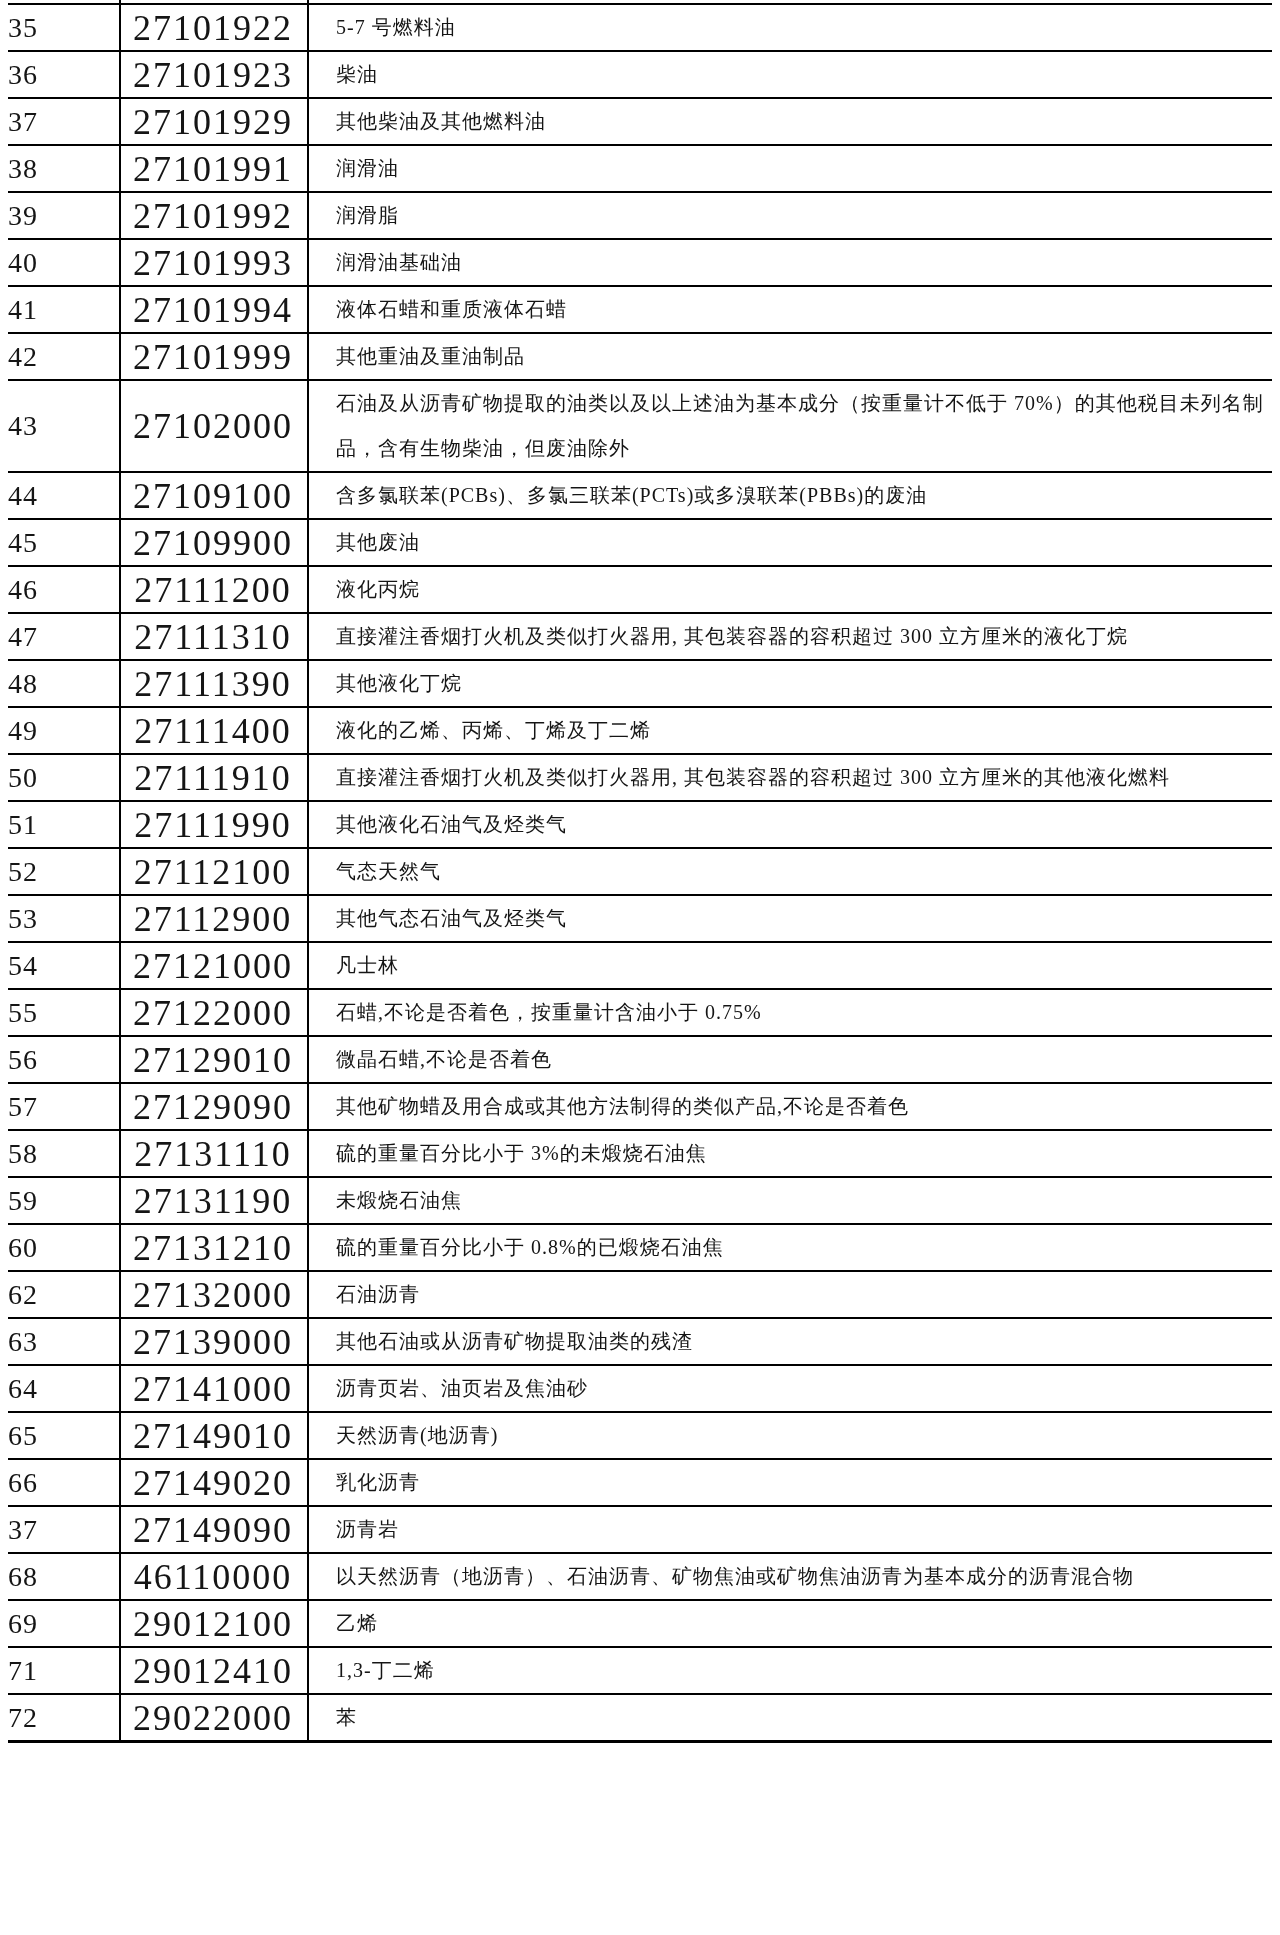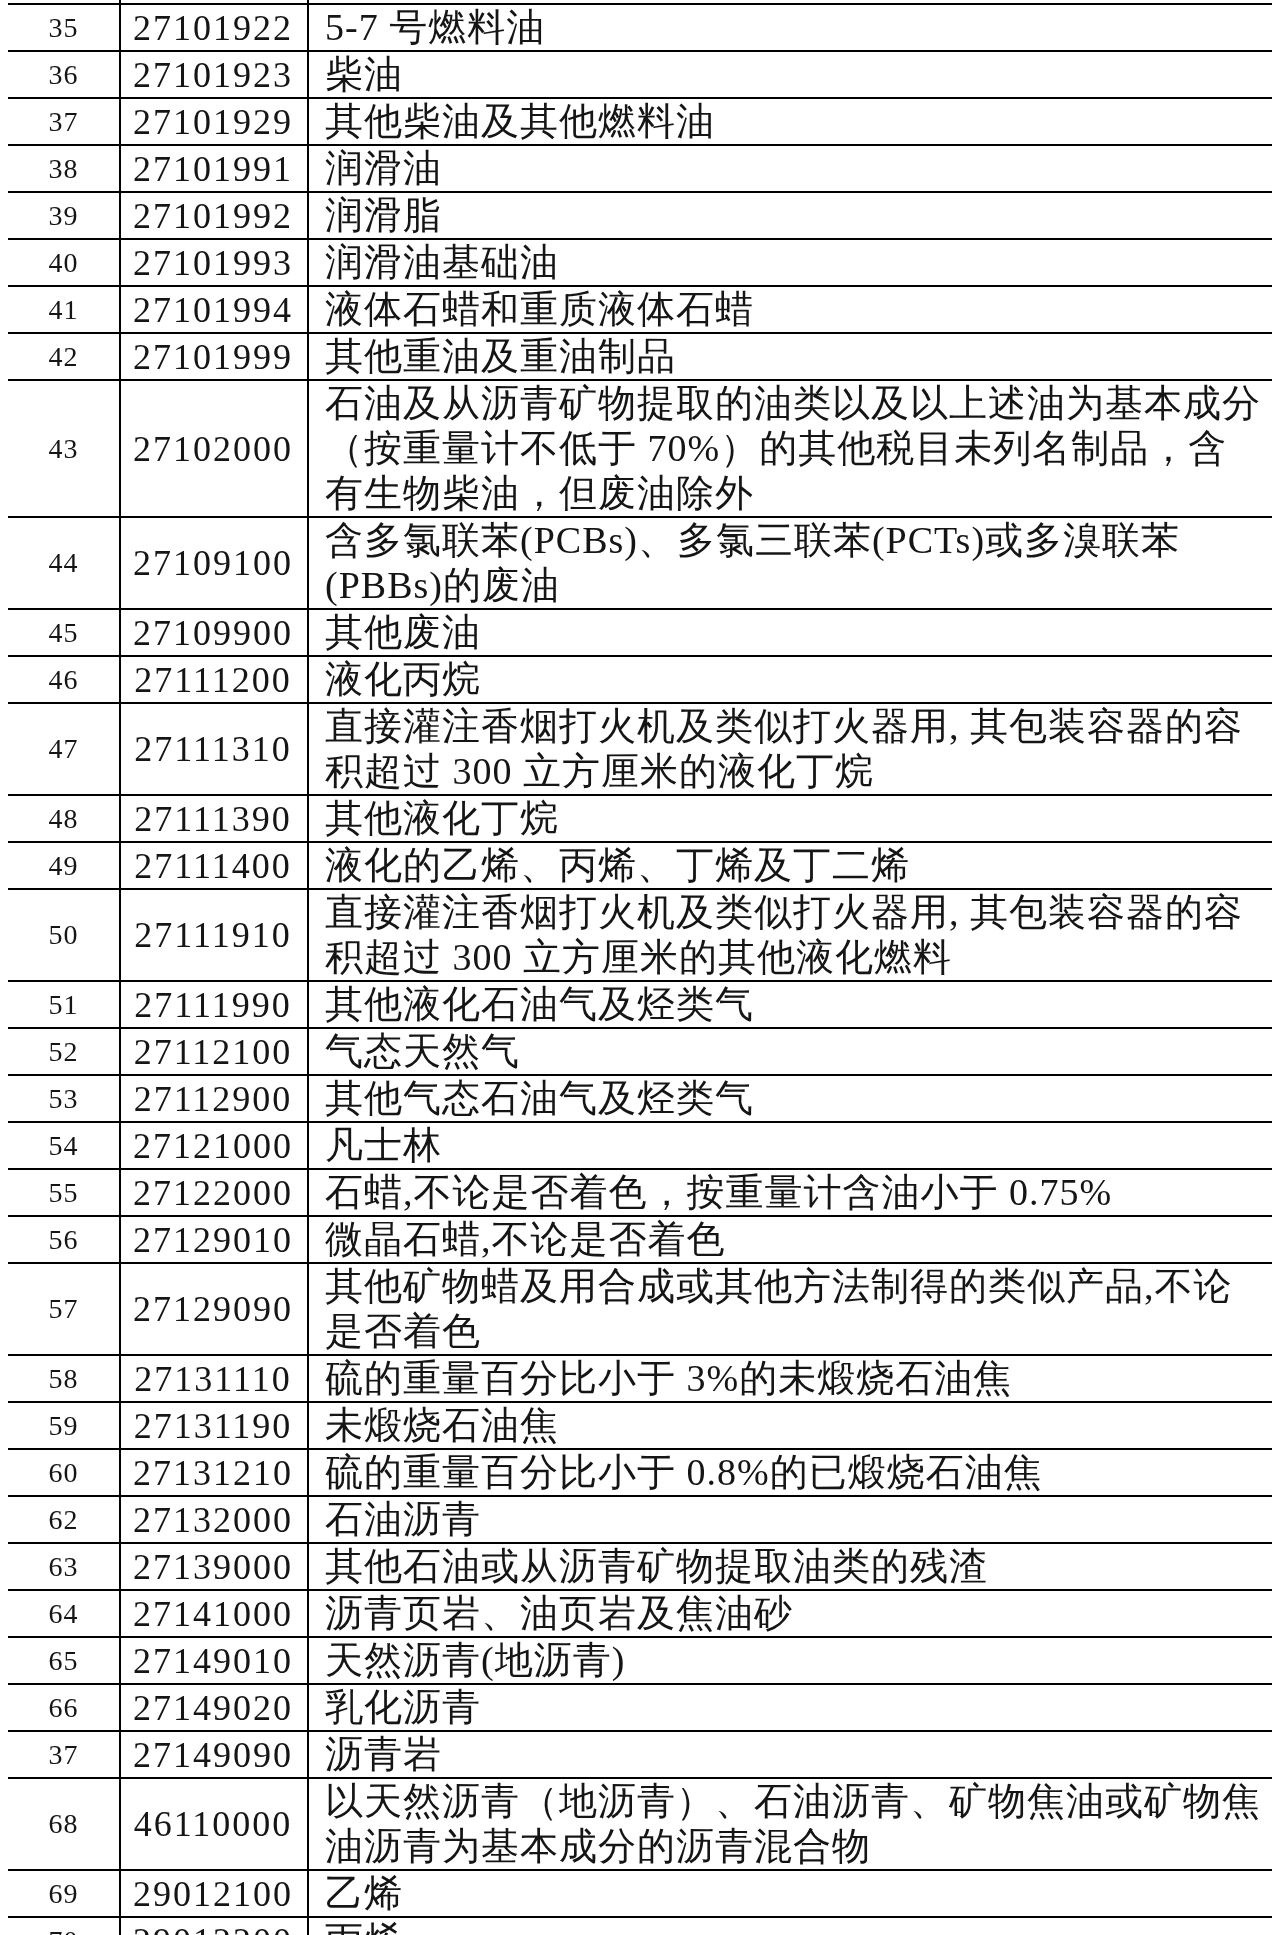--- a/index.html
+++ b/index.html
@@ -38,35 +38,35 @@
     align-items: center;
     min-height: 44px;
     border-bottom: 2px solid #000;
   }
   #rows .row:last-child {
     border-bottom: 3px solid #000;
   }
   .c1 {
     width: 111px;
     flex: 0 0 111px;
-    text-align: center;
+    text-align: left;
     font-size: 28px;
     letter-spacing: 1px;
   }
   .c2 {
     width: 188px;
     flex: 0 0 188px;
     text-align: center;
     font-size: 36px;
     letter-spacing: 2px;
   }
   .c3 {
     flex: 1 1 auto;
-    padding: 0 8px 0 18px;
-    font-size: 38px;
+    padding: 0 8px 0 29px;
+    font-size: 20px;
     letter-spacing: 1px;
     line-height: 45px;
   }
 </style>
 </head>
 <body>
 
 <div class="table-wrap">
   <div class="vline v1"></div>
   <div class="vline v2"></div>
@@ -270,25 +270,20 @@
     <div class="c2">46110000</div>
     <div class="c3">以天然沥青（地沥青）、石油沥青、矿物焦油或矿物焦油沥青为基本成分的沥青混合物</div>
   </div>
 
   <div class="row">
     <div class="c1">69</div>
     <div class="c2">29012100</div>
     <div class="c3">乙烯</div>
   </div>
 
-  <div class="row">
-    <div class="c1">70</div>
-    <div class="c2">29012200</div>
-    <div class="c3">丙烯</div>
-  </div>
 
   <div class="row">
     <div class="c1">71</div>
     <div class="c2">29012410</div>
     <div class="c3">1,3-丁二烯</div>
   </div>
 
   <div class="row">
     <div class="c1">72</div>
     <div class="c2">29022000</div>

